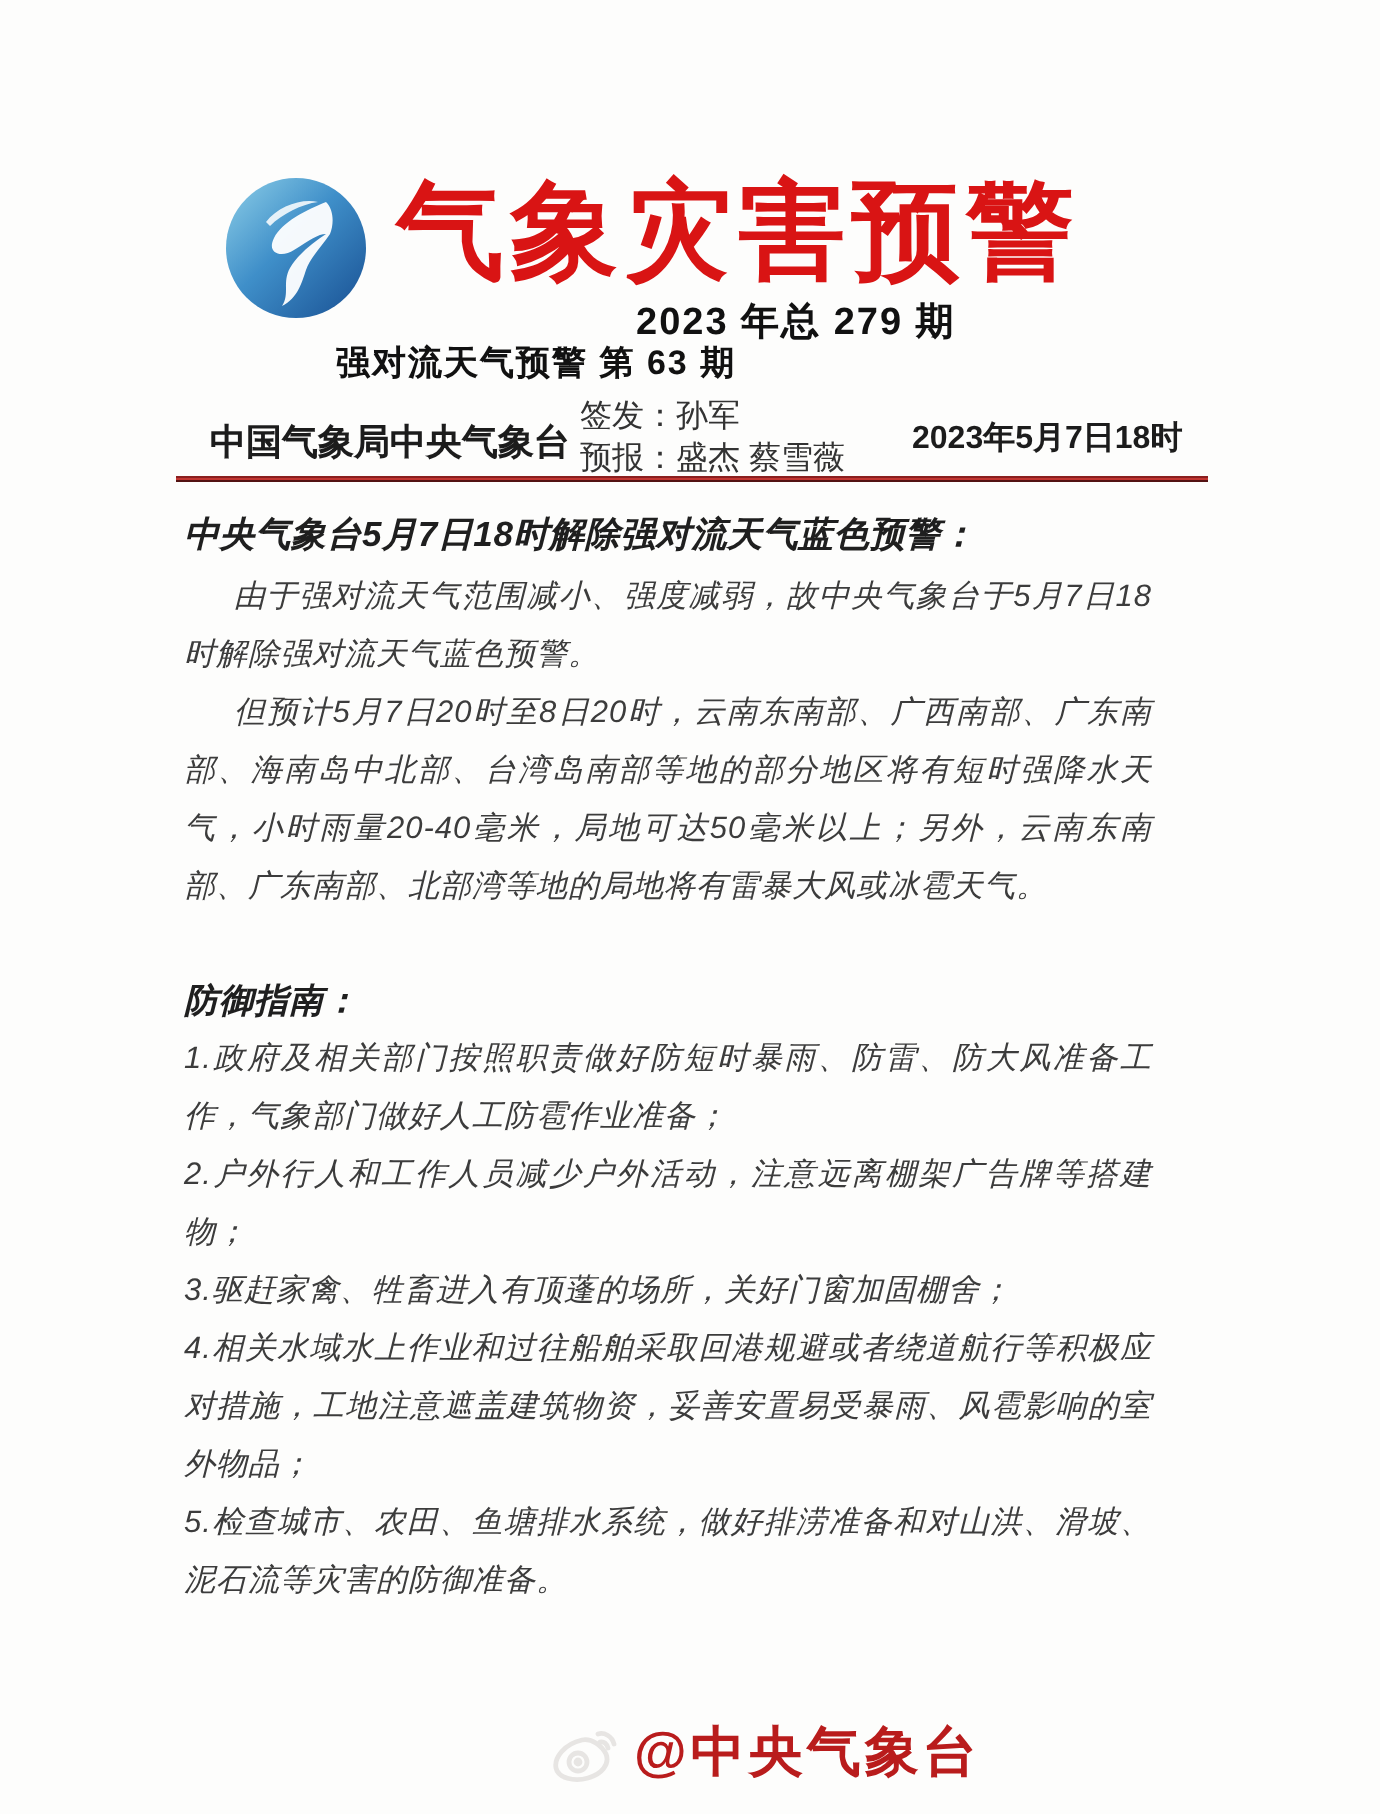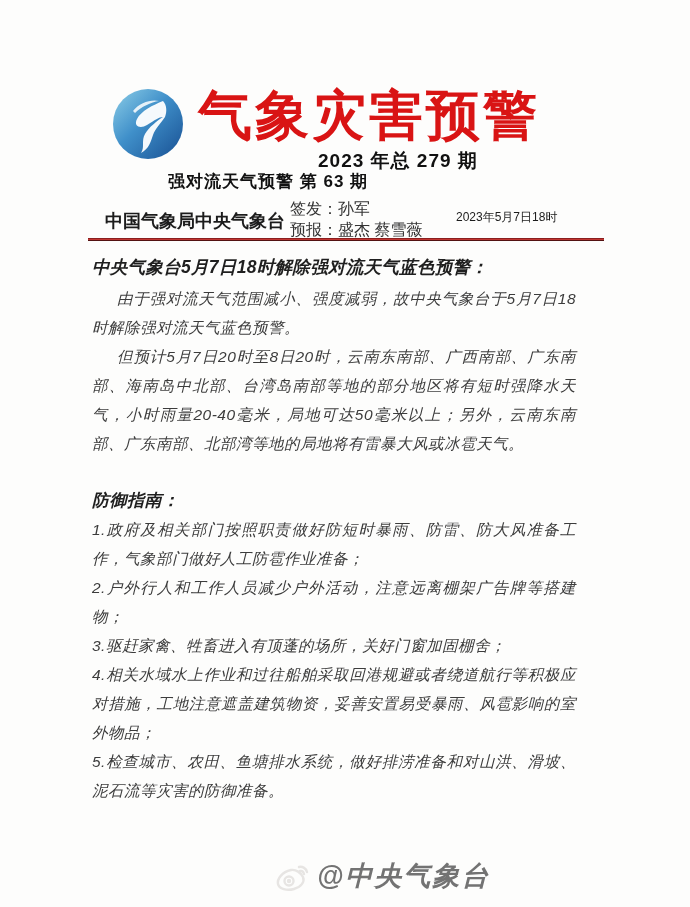--- a/index.html
+++ b/index.html
@@ -64,22 +64,22 @@
     position: absolute;
     left: 290px; top: 198px;
     font-size: 16px;
     color: #333333;
     line-height: 21px;
     white-space: nowrap;
   }
   .issued-at {
     position: absolute;
     left: 456px; top: 209px;
-    font-size: 12px;
-    font-weight: normal;
+    font-size: 16px;
+    font-weight: bold;
     color: #1c1c1c;
     white-space: nowrap;
   }
   .red-rule {
     position: absolute;
     left: 88px; top: 238px;
     width: 516px;
     height: 3px;
     background: #c23531;
     border-top: 1px solid #8a1f1f;
@@ -120,24 +120,23 @@
   .watermark {
     position: absolute;
     left: 275px; top: 858px;
     display: flex;
     align-items: center;
     gap: 6px;
   }
   .watermark .wm-text {
     font-size: 27px;
     font-weight: bold;
-    color: #737373;
+    color: #b91c1c;
     letter-spacing: 2px;
     white-space: nowrap;
-    font-style: italic;
   }
 </style>
 </head>
 <body>
 
 <div class="page">
 
   <div class="logo">
     <svg width="74" height="74" viewBox="0 0 74 74">
       <defs>

